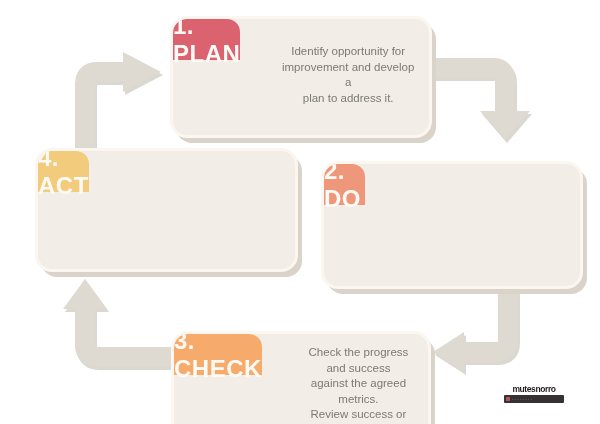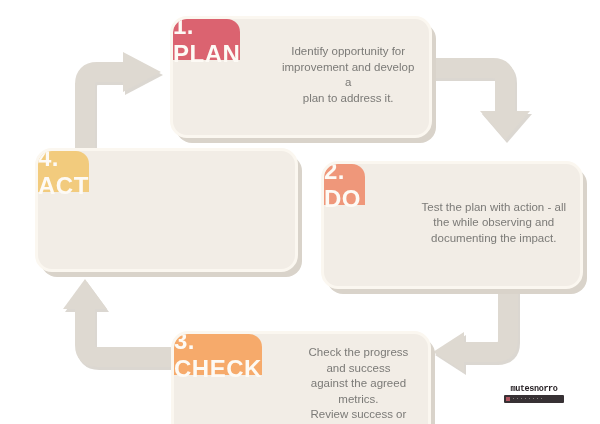--- a/index.html
+++ b/index.html
@@ -45,21 +45,20 @@
     font-size:11.5px;line-height:15.5px;
     color:var(--text,#7b7a77);
     text-align:center;
     white-space:pre-line;
   }
   .watermark{
     position:absolute;left:501px;top:384px;
     width:66px;
     display:flex;flex-direction:column;align-items:center;
     filter:blur(.5px);
-    font-family:Liberation Mono, monospace;
   }
   .watermark-line1{
     font-size:8.5px;font-weight:bold;color:#241e22;
     letter-spacing:-.4px;line-height:10px;white-space:nowrap;
   }
   .watermark-bar{
     margin-top:1px;
     width:60px;height:8px;border-radius:1px;
     background:#373134;
     display:flex;align-items:center;gap:2px;padding:0 2px;
@@ -103,25 +102,20 @@
       <span class="box-desc">Identify opportunity for
 improvement and develop a
 plan to address it.</span>
     </div>
   </div>
 
   <div class="box box-do">
     <div class="box-header" style="background:#ef977a">
       <span class="box-title">2. DO</span>
     </div>
-    <div class="box-body">
-      <span class="box-desc">Test the plan with action - all
-the while observing and
-documenting the impact.</span>
-    </div>
   </div>
 
   <div class="box box-check">
     <div class="box-header" style="background:#f6aa6b">
       <span class="box-title">3. CHECK</span>
     </div>
     <div class="box-body">
       <span class="box-desc">Check the progress and success
 against the agreed metrics.
 Review success or failure.</span>

